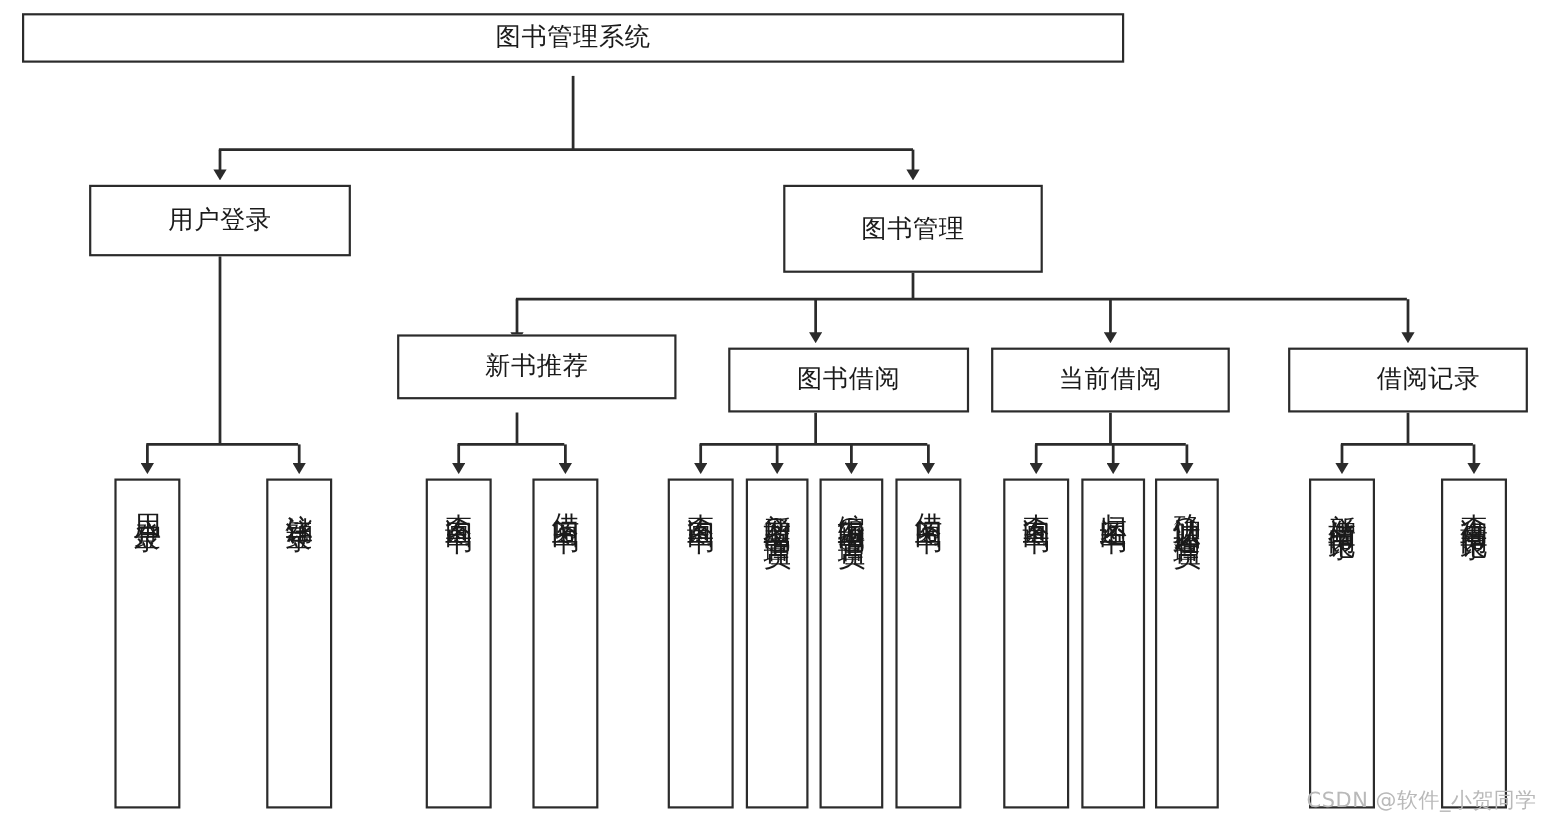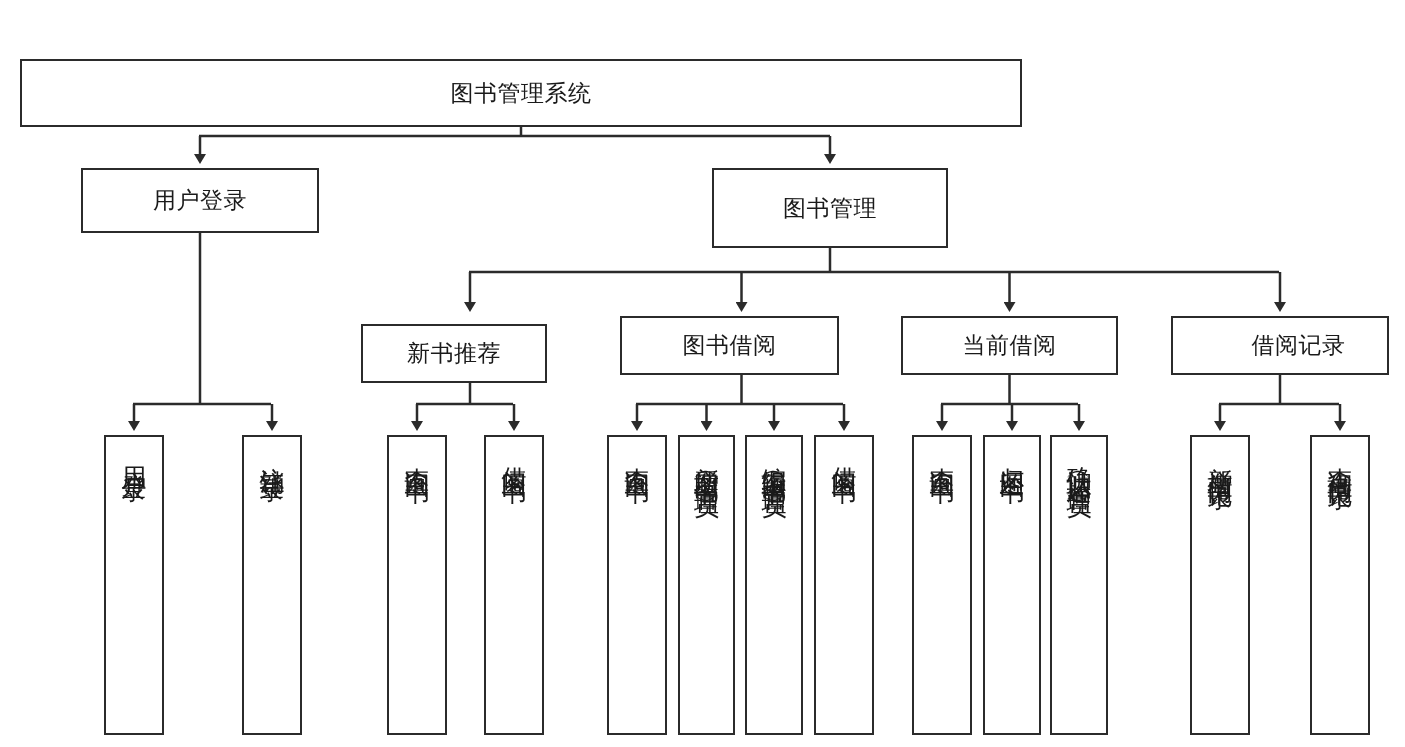--- a/index.html
+++ b/index.html
@@ -108,33 +108,33 @@
         <line x1="844" y1="404" x2="844" y2="422" stroke="#2b2b2b" stroke-width="2.5" marker-end="url(#arrow)"></line>
         <line x1="942" y1="404" x2="942" y2="422" stroke="#2b2b2b" stroke-width="2.5" marker-end="url(#arrow)"></line>
         <line x1="1012" y1="404" x2="1012" y2="422" stroke="#2b2b2b" stroke-width="2.5" marker-end="url(#arrow)"></line>
         <line x1="1079" y1="404" x2="1079" y2="422" stroke="#2b2b2b" stroke-width="2.5" marker-end="url(#arrow)"></line>
         <line x1="1220" y1="404" x2="1220" y2="422" stroke="#2b2b2b" stroke-width="2.5" marker-end="url(#arrow)"></line>
         <line x1="1340" y1="404" x2="1340" y2="422" stroke="#2b2b2b" stroke-width="2.5" marker-end="url(#arrow)"></line>
       </g>
   </svg>
 
   <div id="node-layer">
-      <div class="node horizontal" style="left: 20px; top: 12px; width: 1002px; height: 68px; margin-top: 47px;">
+      <div class="node horizontal" style="left: 20px; top: 12px; width: 1002px; height: 45px;">
         <span class="label">图书管理系统</span>
       </div>
       <div class="node horizontal" style="left: 81px; top: 168px; width: 238px; height: 65px;">
         <span class="label">用户登录</span>
       </div>
       <div class="node horizontal" style="left: 712px; top: 168px; width: 236px; height: 80px; justify-content: center;">
         <span class="label">图书管理</span>
       </div>
-      <div class="node horizontal" style="left: 361px; top: 324px; width: 186px; height: 59px;">
+      <div class="node horizontal" style="left: 361px; top: 304px; width: 254px; height: 59px;">
         <span class="label">新书推荐</span>
       </div>
-      <div class="node horizontal" style="left: 620px; top: 316px; width: 219px; height: 59px;">
+      <div class="node horizontal" style="left: 662px; top: 316px; width: 219px; height: 59px;">
         <span class="label">图书借阅</span>
       </div>
       <div class="node horizontal" style="left: 901px; top: 316px; width: 217px; height: 59px; justify-content: center;">
         <span class="label">当前借阅</span>
       </div>
       <div class="node horizontal" style="left: 1171px; top: 316px; width: 218px; height: 59px; padding-left: 37px;">
         <span class="label">借阅记录</span>
       </div>
       <div class="node vertical" style="left: 104px; top: 435px; width: 60px; height: 300px;">
         <span class="label">用户登录</span>
@@ -170,13 +170,14 @@
         <span class="label">确认归还（管理员）</span>
       </div>
       <div class="node vertical" style="left: 1190px; top: 435px; width: 60px; height: 300px;">
         <span class="label">新增借阅记录</span>
       </div>
       <div class="node vertical" style="left: 1310px; top: 435px; width: 60px; height: 300px;">
         <span class="label">查询借阅记录</span>
       </div>
     </div>
 
+  <div class="watermark">CSDN @软件_小贺同学</div>
 </div>
 
 </body></html>

